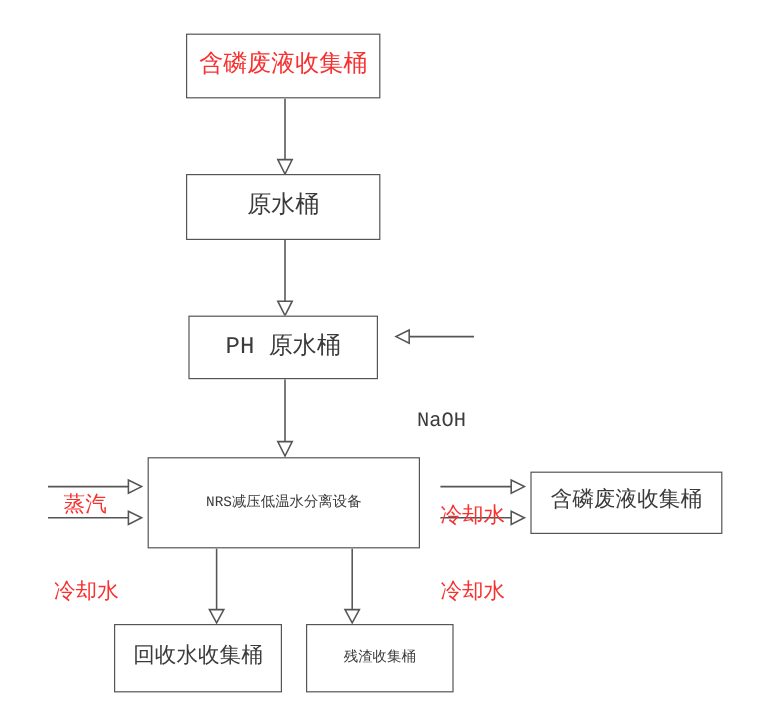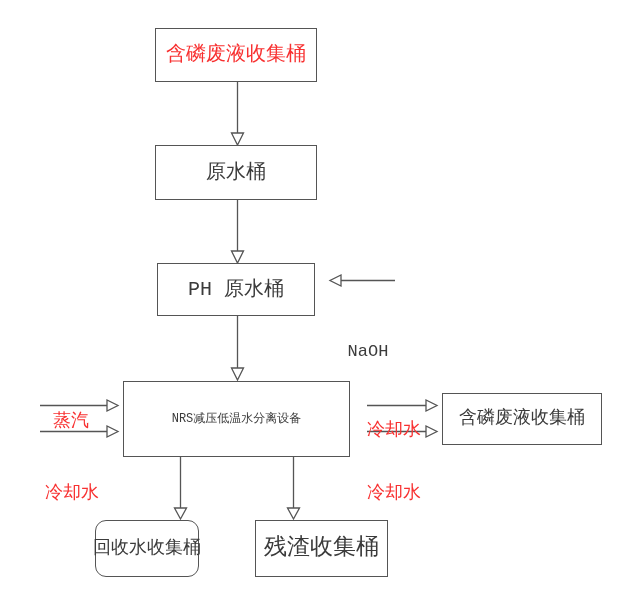--- a/index.html
+++ b/index.html
@@ -33,22 +33,22 @@
     margin-top:44px;
   }
   svg.wires{position:absolute;left:0;top:0;}
 
   
   .b-waste   {left:155px;top:28px; width:162px;height:54px;font-size:20px;}
   .b-raw     {left:155px;top:145px;width:162px;height:55px;font-size:20px;}
   .b-ph      {left:157px;top:263px;width:158px;height:53px;font-size:20px;}
   .b-nrs     {left:123px;top:381px;width:227px;height:76px;font-size:12px;line-height:1.55;}
   .b-steam   {left:442px;top:393px;width:160px;height:52px;font-size:18px;}
-  .b-recycle {left:95px; top:520px;width:104px;height:57px;font-size:18px;border-radius:11px;}
-  .b-residue {left:255px;top:520px;width:133px;height:57px;font-size:23px;font-family:Liberation Mono, monospace;}
+  .b-recycle {left:95px; top:520px;width:140px;height:57px;font-size:18px;}
+  .b-residue {left:255px;top:520px;width:123px;height:57px;font-size:12px;font-family:Liberation Mono, monospace;}
 
   
   .l-steam      {left:40px; top:364px;width:62px;}
   .l-cool-left  {left:36px; top:436px;width:72px;}
   .l-cool-rt    {left:360px;top:373px;width:68px;}
   .l-cool-rb    {left:360px;top:436px;width:68px;}
   .l-naoh       {left:341px;top:298px;width:54px;font-size:17px;color:#3b3b3b;}
 </style>
 </head>
 <body>

